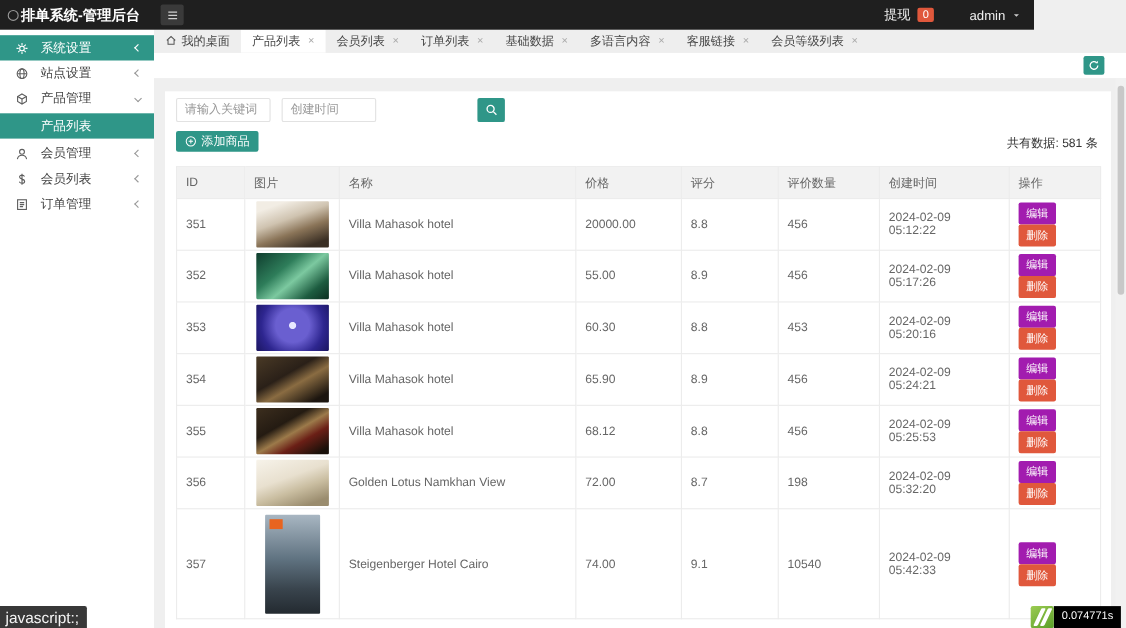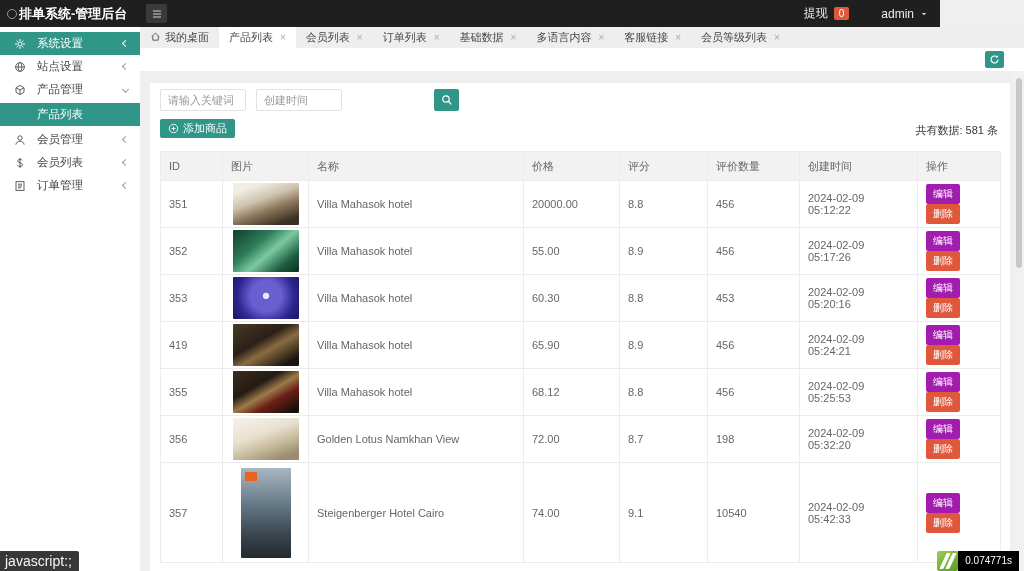--- a/index.html
+++ b/index.html
@@ -297,21 +297,21 @@
               <div class="pimg img-purple-corridor"></div>
             </td>
             <td>Villa Mahasok hotel</td>
             <td>60.30</td>
             <td>8.8</td>
             <td>453</td>
             <td>2024-02-09 05:20:16</td>
             <td><button class="btn-edit">编辑</button><button class="btn-del">删除</button></td>
           </tr>
           <tr class="">
-            <td>419</td>
+            <td>354</td>
             <td>
               <div class="pimg img-dark-lounge"></div>
             </td>
             <td>Villa Mahasok hotel</td>
             <td>65.90</td>
             <td>8.9</td>
             <td>456</td>
             <td>2024-02-09 05:24:21</td>
             <td><button class="btn-edit">编辑</button><button class="btn-del">删除</button></td>
           </tr>

